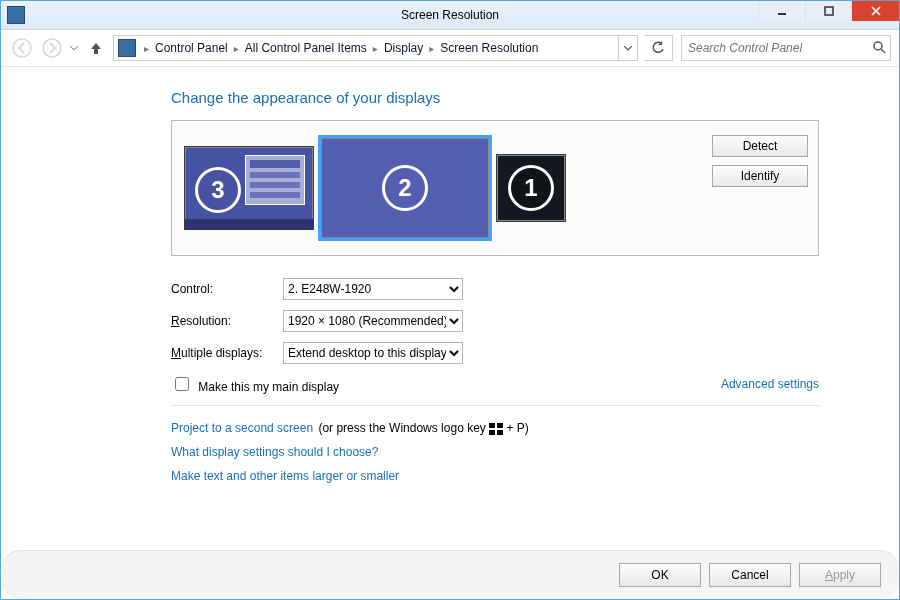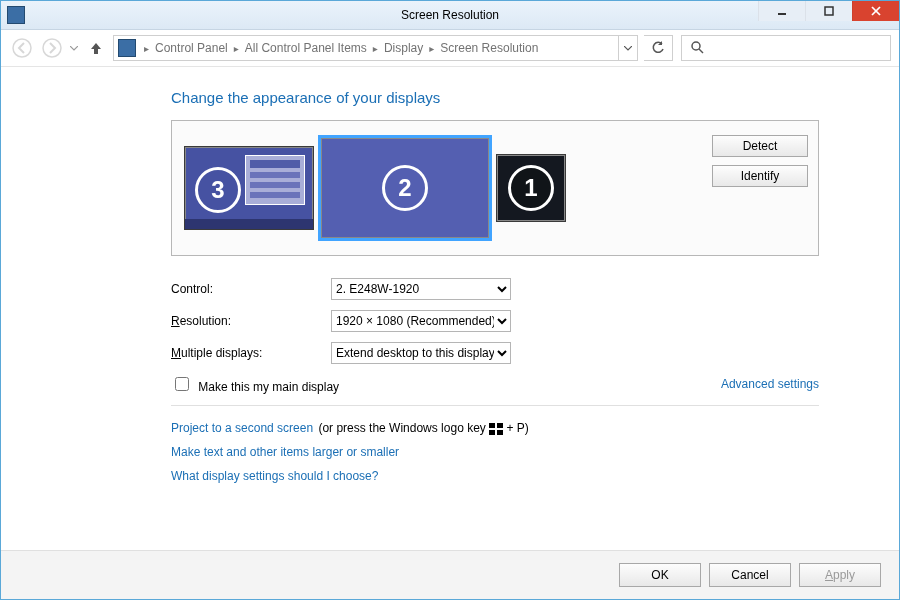--- a/index.html
+++ b/index.html
@@ -13,21 +13,21 @@
   .winbtn.close{background:#d9432f;color:#fff;width:46px;}
   .winbtn svg{display:block;}
   
   .navbar{height:36px;display:flex;align-items:center;padding:0 8px;border-bottom:1px solid #e5e5e5;background:#fff;}
   .navbtn{width:26px;height:26px;border:0;border-radius:50%;display:flex;align-items:center;justify-content:center;margin-right:4px;color:#888;}
   .navbtn.disabled{opacity:.55;}
   .navdrop{width:10px;height:26px;display:flex;align-items:center;justify-content:center;color:#888;}
   .upbtn{width:22px;height:22px;display:flex;align-items:center;justify-content:center;margin:0 6px;color:#333;}
   .addrwrap{flex:1;height:24px;border:1px solid #cfcfcf;display:flex;align-items:center;padding-left:4px;margin-right:6px;}
   .addrwrap .cp-icon{width:16px;height:16px;background:#3b6ea5;margin-right:6px;border:1px solid #234a70;}
-  .crumb{padding:0 4px;color:#737373;}
+  .crumb{padding:0 4px;color:#0f172a;}
   .crumb-sep{color:#777;padding:0 2px;font-size:10px;}
   .addr-drop{width:18px;border-left:1px solid #cfcfcf;height:100%;display:flex;align-items:center;justify-content:center;color:#555;margin-left:auto;}
   .refresh{width:28px;height:24px;border:1px solid #cfcfcf;display:flex;align-items:center;justify-content:center;border-left:none;margin-right:8px;color:#555;}
   .searchwrap{width:200px;height:24px;border:1px solid #cfcfcf;display:flex;align-items:center;padding:0 4px;color:#888;}
   .searchwrap input{border:0;outline:none;flex:1;font:inherit;font-style:italic;color:#777;}
   .searchwrap .mag{color:#555;margin-left:4px;}
   
   .content{padding:22px 80px 0 170px;}
   h1.page-title{font-size:15px;font-weight:400;color:#1b6fb5;margin:0 0 14px 0;}
   .arrange-box{border:1px solid #b7b7b7;background:#fbfbfb;height:118px;position:relative;padding:8px 110px 8px 12px;display:flex;align-items:center;}
@@ -45,34 +45,34 @@
   .mon3 .num{position:absolute;left:10px;top:20px;}
   .mon2{width:168px;height:100px;background:#545fb1;border:3px solid #41a4ff;margin-right:4px;}
   .mon1{width:68px;height:66px;background:#141820;}
   .mon1 .num{background:#101418;}
   .sidebtns{position:absolute;right:10px;top:14px;display:flex;flex-direction:column;gap:8px;}
   .sidebtns button{width:96px;height:22px;background:linear-gradient(#fdfdfd,#e8e8e8);border:1px solid #a8a8a8;font:inherit;}
   .sidebtns button span{text-decoration:underline;text-decoration-color:transparent;}
   .rows{margin-top:22px;}
   .row{display:flex;align-items:center;margin-bottom:10px;}
   .row label{width:112px;}
-  .row select{width:180px;height:22px;border:1px solid #b5b5b5;font:inherit;background:#fff;margin-left:48px;}
+  .row select{width:180px;height:22px;border:1px solid #b5b5b5;font:inherit;background:#fff;}
   .row input[type=checkbox]{margin-right:6px;width:14px;height:14px;}
   .row.adv{justify-content:space-between;border-bottom:1px solid #e0e0e0;padding-bottom:11px;}
   .row.chk{align-items:center; margin-top:4px;}
   .link{color:#1b6fb5;cursor:default;}
   .hint-lines{margin-top:10px;line-height:24px;color:#000}
   .hint-lines .link{margin-right:2px;}
   .winkey{display:inline-block;width:14px;height:12px;vertical-align:middle;background:
     linear-gradient(#000,#000) 0 0/6px 5px no-repeat,
     linear-gradient(#000,#000) 8px 0/6px 5px no-repeat,
     linear-gradient(#000,#000) 0 7px/6px 5px no-repeat,
     linear-gradient(#000,#000) 8px 7px/6px 5px no-repeat;}
   
-  .footer{position:absolute;bottom:0;left:0;right:0;height:48px;background:#f4f4f4;border-top:1px solid #e0e0e0;display:flex;align-items:center;justify-content:flex-end;padding-right:18px;gap:8px;}
+  .footer{position:absolute;bottom:0;left:0;right:0;height:48px;background:#f4f4f4;border-top:1px solid #e0e0e0;display:flex;align-items:center;justify-content:flex-end;padding-right:18px;gap:8px;border-radius:20px;}
   .footer button{width:82px;height:24px;background:linear-gradient(#fdfdfd,#e8e8e8);border:1px solid #a8a8a8;font:inherit;}
   .footer button.disabled{color:#9a9a9a;}
   
   .uk{text-decoration:underline;}
 </style>
 </head>
 <body>
 
 <div class="window">
 
@@ -140,20 +140,21 @@
       </div>
     </div>
     <div class="refresh">
       <svg width="14" height="14">
           <path d="M11 3 A5 5 0 1 0 12 8" fill="none" stroke="#555" stroke-width="1.5"></path>
           <path d="M11 0 L11 4 L7 4 Z" fill="#555"></path>
         </svg>
     </div>
 
     <div class="searchwrap">
+      <input placeholder="Search Control Panel" style="">
       <span class="mag">
         <svg width="14" height="14">
             <circle cx="6" cy="6" r="4" fill="none" stroke="#555" stroke-width="1.5"></circle>
             <line x1="9" y1="9" x2="13" y2="13" stroke="#555" stroke-width="1.5"></line>
           </svg>
       </span>
     </div>
   </div>
 
   <div class="content">
@@ -198,22 +199,22 @@
           <input type="checkbox" style="">
           <span>Make this my main display</span>
         </span>
         <span class="link">Advanced settings</span>
       </div>
 
       <div class="hint-lines">
         <div>
           <span class="link">Project to a second screen</span><span> (or press the Windows logo key </span><span class="winkey"></span><span> + P)</span>
         </div>
+        <div><span class="link">What display settings should I choose?</span></div>
         <div><span class="link">Make text and other items larger or smaller</span></div>
-        <div><span class="link">What display settings should I choose?</span></div>
       </div>
     </div>
   </div>
 
   <div class="footer">
     <button>OK</button>
     <button>Cancel</button>
     <button class="disabled"><span class="uk">A</span><span>pply</span></button>
   </div>
 

